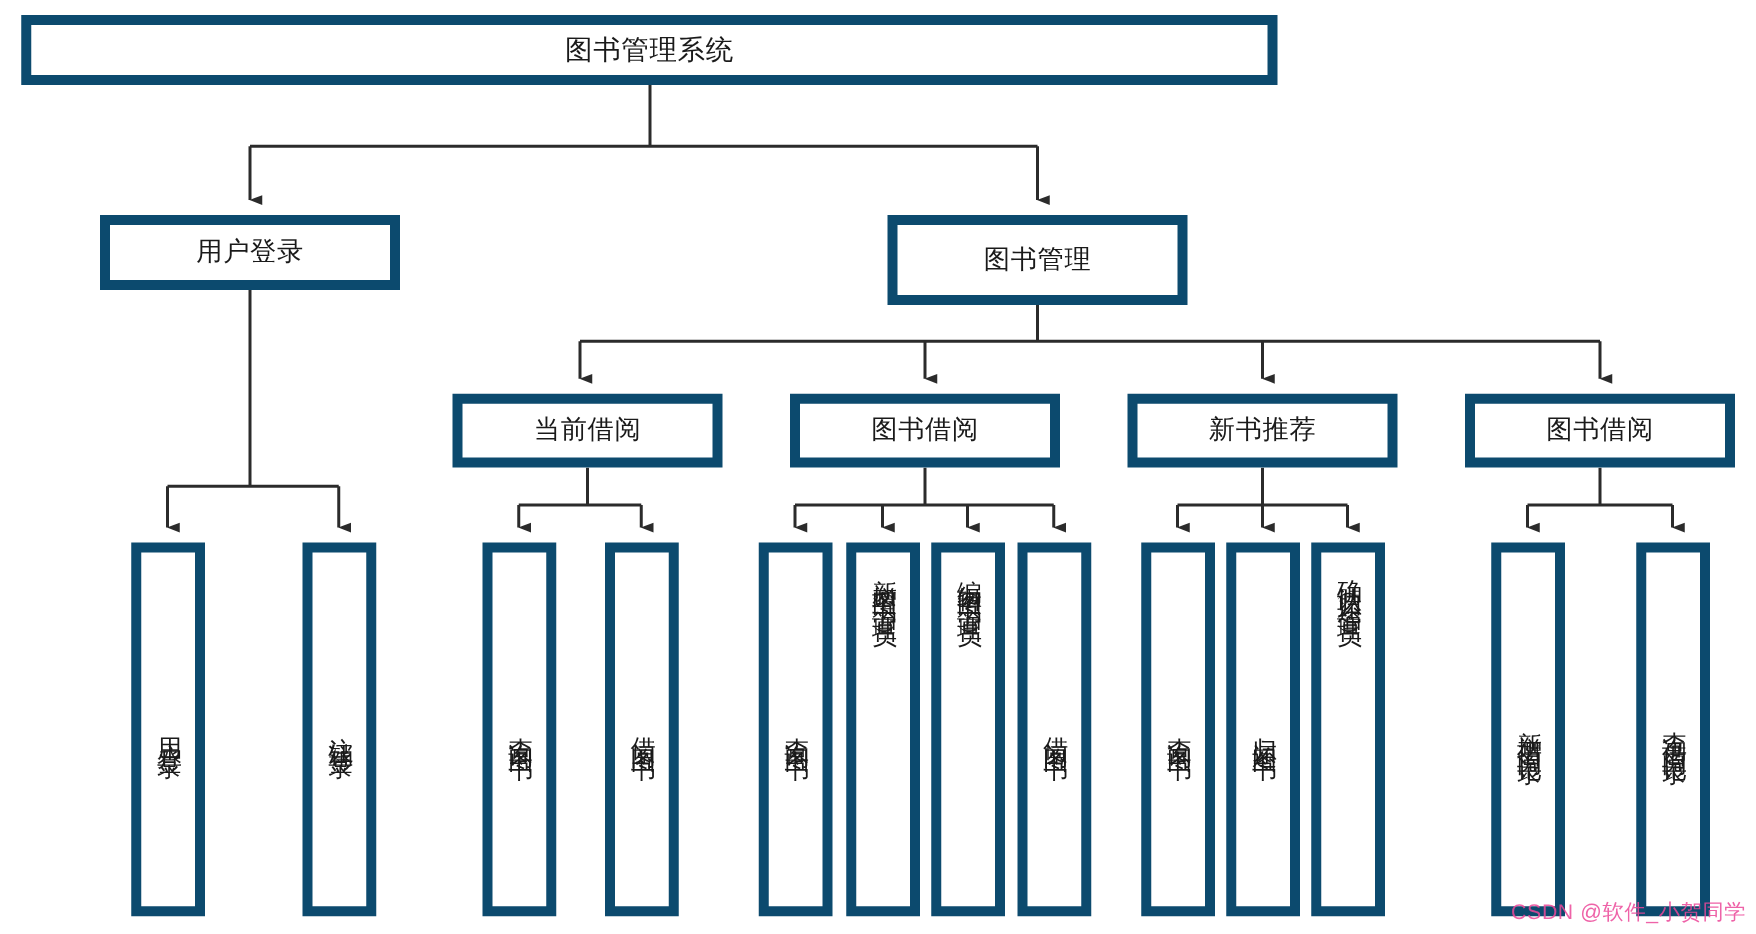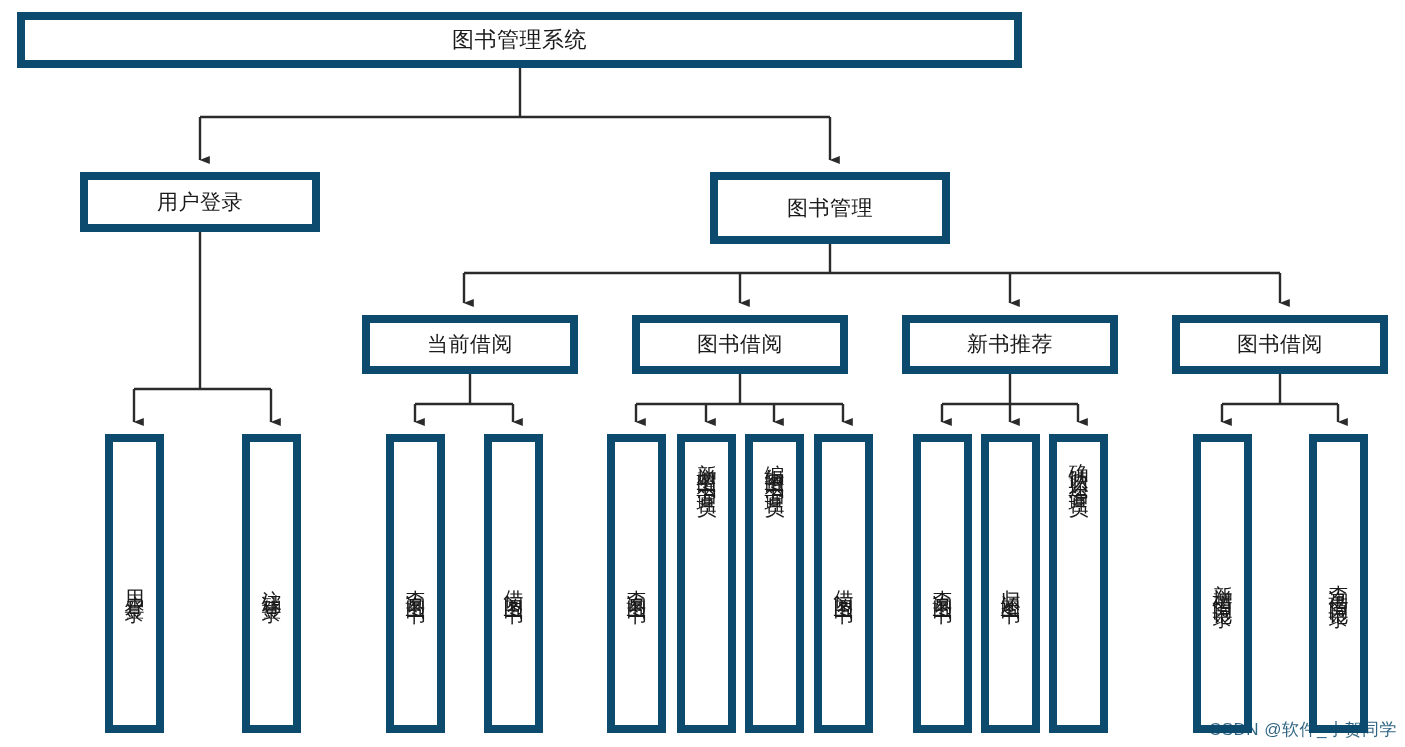--- a/index.html
+++ b/index.html
@@ -67,21 +67,21 @@
   }
   .node.vert.centered {
     align-items: center;
     padding-top: 0;
   }
   .watermark {
     position: absolute;
     right: 8px;
     bottom: 6px;
     font-size: 17px;
-    color: #0c4a6e;
+    color: #ec4899;
     opacity: 0.85;
     white-space: nowrap;
     z-index: 5;
     letter-spacing: 0.5px;
   }
 </style>
 </head>
 <body>
 
 <div id="canvas">

